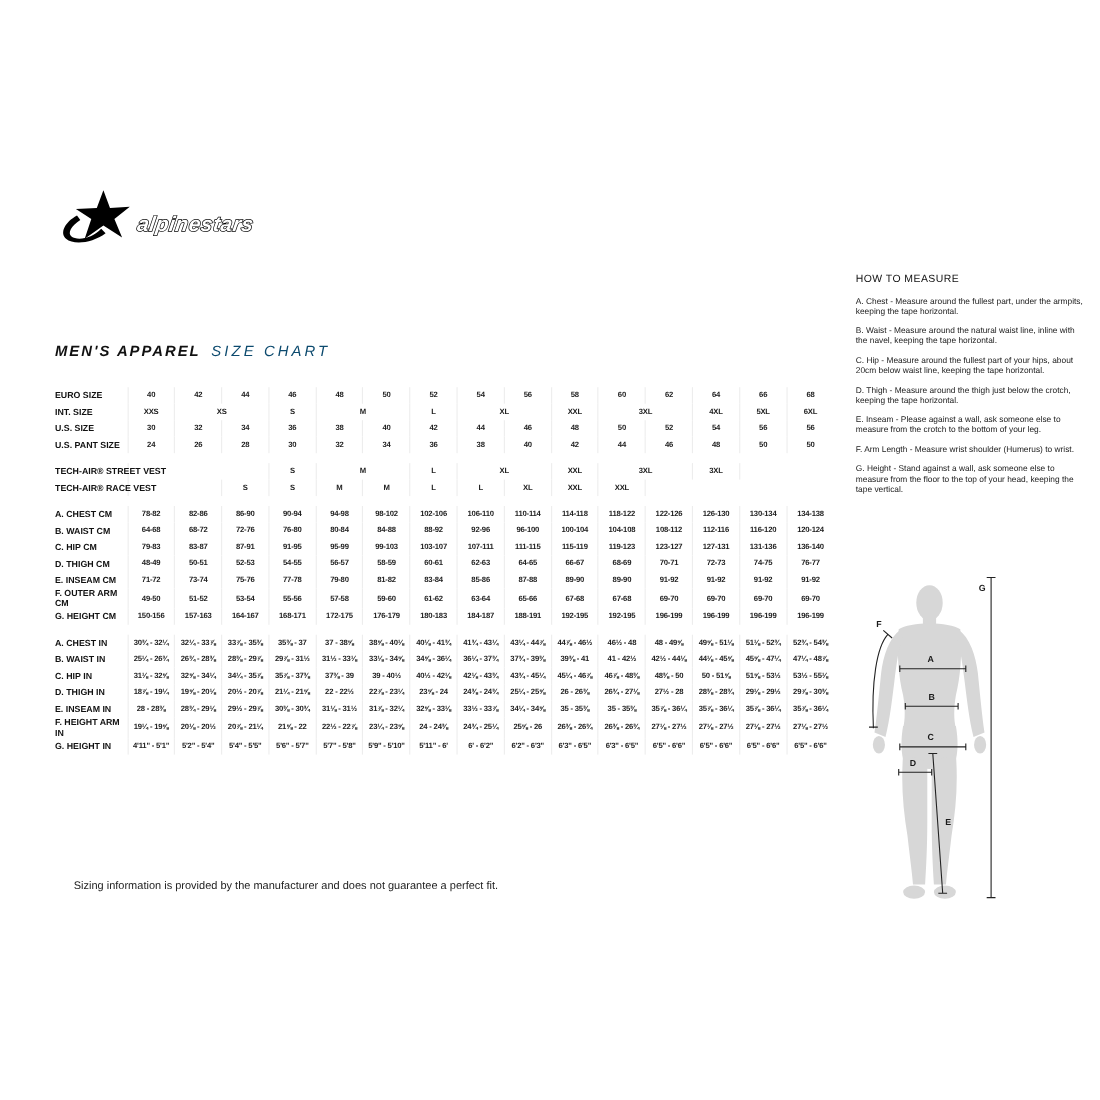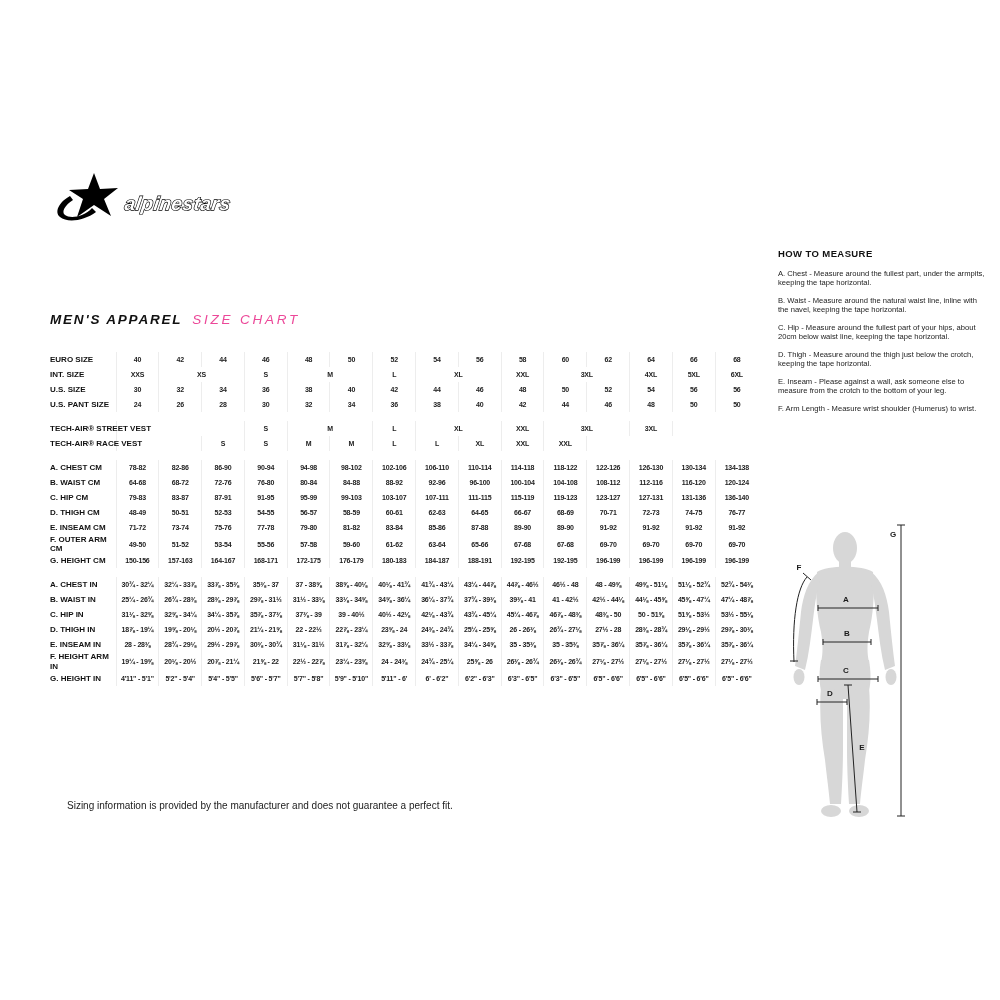--- a/index.html
+++ b/index.html
@@ -1,27 +1,27 @@
 <!DOCTYPE html>
 <html><head>
 <meta charset="utf-8">
 <style>
   html,body{margin:0;padding:0;background:#fff;}
   body{width:1000px;height:1000px;position:relative;font-family:"Liberation Sans","DejaVu Sans",sans-serif;color:#1a1a1a;overflow:hidden;}
   .logo{position:absolute;left:48px;top:170px;overflow:visible;}
   .title{position:absolute;left:50px;top:312px;white-space:nowrap;font-style:italic;font-size:13.5px;}
   .title-bold{font-weight:bold;letter-spacing:1.8px;color:#111;margin-top:31px;}
-  .title-light{font-weight:normal;letter-spacing:2.8px;color:#ec4899;margin-left:6px;}
+  .title-light{font-weight:normal;letter-spacing:2.8px;color:#0c4a6e;margin-left:6px;}
   table.size-table{position:absolute;left:50px;top:352px;width:708px;border-collapse:collapse;table-layout:fixed;}
   table.size-table th{font-size:8px;font-weight:bold;text-align:left;vertical-align:middle;padding:0 4px 0 0;line-height:1.15;color:#111;}
   table.size-table th.nw{white-space:nowrap;overflow:visible;}
   table.size-table td{font-size:7px;font-weight:bold;text-align:center;vertical-align:middle;padding:0;height:15px;white-space:nowrap;letter-spacing:-0.2px;color:#222;border-left:1px solid #ededed;}
   table.size-table tr.spacer td{height:9px;border-left:none;}
   .htm-panel{position:absolute;left:778px;top:248px;width:208px;}
-  .htm-title{font-size:9.5px;font-weight:bold;letter-spacing:0.4px;margin:0 0 10px 0;color:#111;}
+  .htm-title{font-size:9.5px;font-weight:normal;letter-spacing:0.4px;margin:0 0 10px 0;color:#111;}
   .htm-panel p{font-size:7.6px;line-height:1.25;margin:0 0 8px 0;color:#222;}
   .figure-wrap{position:absolute;left:783px;top:520px;}
   .footer{position:absolute;left:50px;top:799px;font-size:10px;line-height:1.35;color:#222;margin-left:17px;}
 </style>
 </head>
 <body>
 
 <svg class="logo" width="185" height="58" viewBox="0 0 185 58">
   <g>
     <path d="M48,42 C36,51 19,53 12,47 C6,42 11,32 22,26 L25,30 C17,35 13,42 17,45 C22,49 36,47 44,38 Z" fill="#000"></path>
@@ -401,20 +401,21 @@
 
 <div class="htm-panel">
   <h3 class="htm-title">HOW TO MEASURE</h3>
   <div>
       <p>A. Chest - Measure around the fullest part, under the armpits, keeping the tape horizontal.</p>
       <p>B. Waist - Measure around the natural waist line, inline with the navel, keeping the tape horizontal.</p>
       <p>C. Hip - Measure around the fullest part of your hips, about 20cm below waist line, keeping the tape horizontal.</p>
       <p>D. Thigh - Measure around the thigh just below the crotch, keeping the tape horizontal.</p>
       <p>E. Inseam - Please against a wall, ask someone else to measure from the crotch to the bottom of your leg.</p>
       <p>F. Arm Length - Measure wrist shoulder (Humerus) to wrist.</p>
+      <p>G. Height - Stand against a wall, ask someone else to measure from the floor to the top of your head, keeping the tape vertical.</p>
     </div>
 </div>
 
 <div class="figure-wrap">
   <svg width="125" height="302" viewBox="0 0 125 302">
     <g fill="#d7d7d7">
       <ellipse cx="62" cy="28" rx="12" ry="16"></ellipse>
       <rect x="56" y="38" width="12" height="14"></rect>
       <path d="M34,52 C44,45 80,45 90,52 C92,74 90,96 86,112 C84,124 84,134 86,142 L38,142 C40,134 40,124 38,112 C34,96 32,74 34,52 Z"></path>
       <path d="M36,52 C25,60 20,76 18,92 C16,112 14,132 12,146 L22,150 C26,134 28,116 30,100 C32,84 34,68 38,58 Z"></path>

